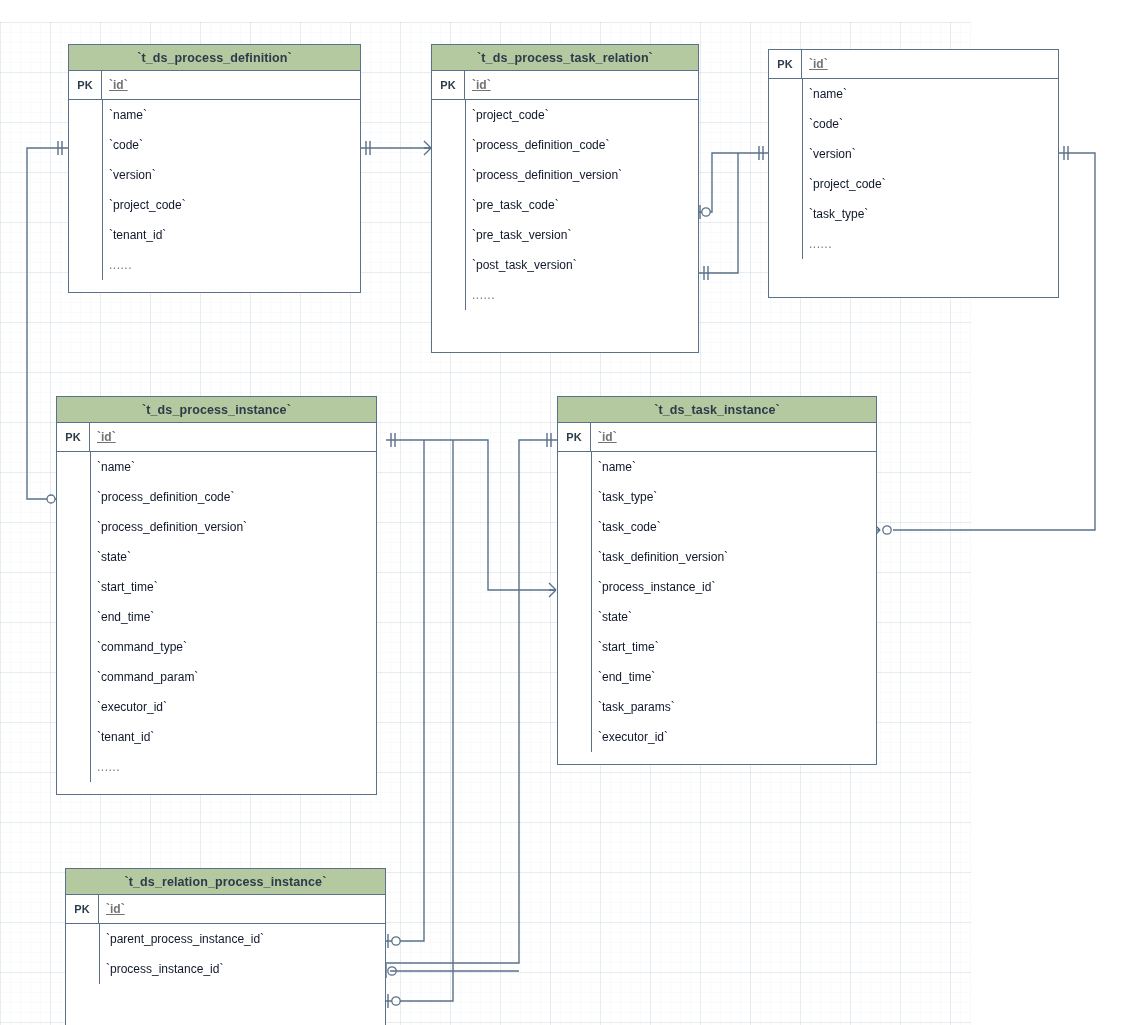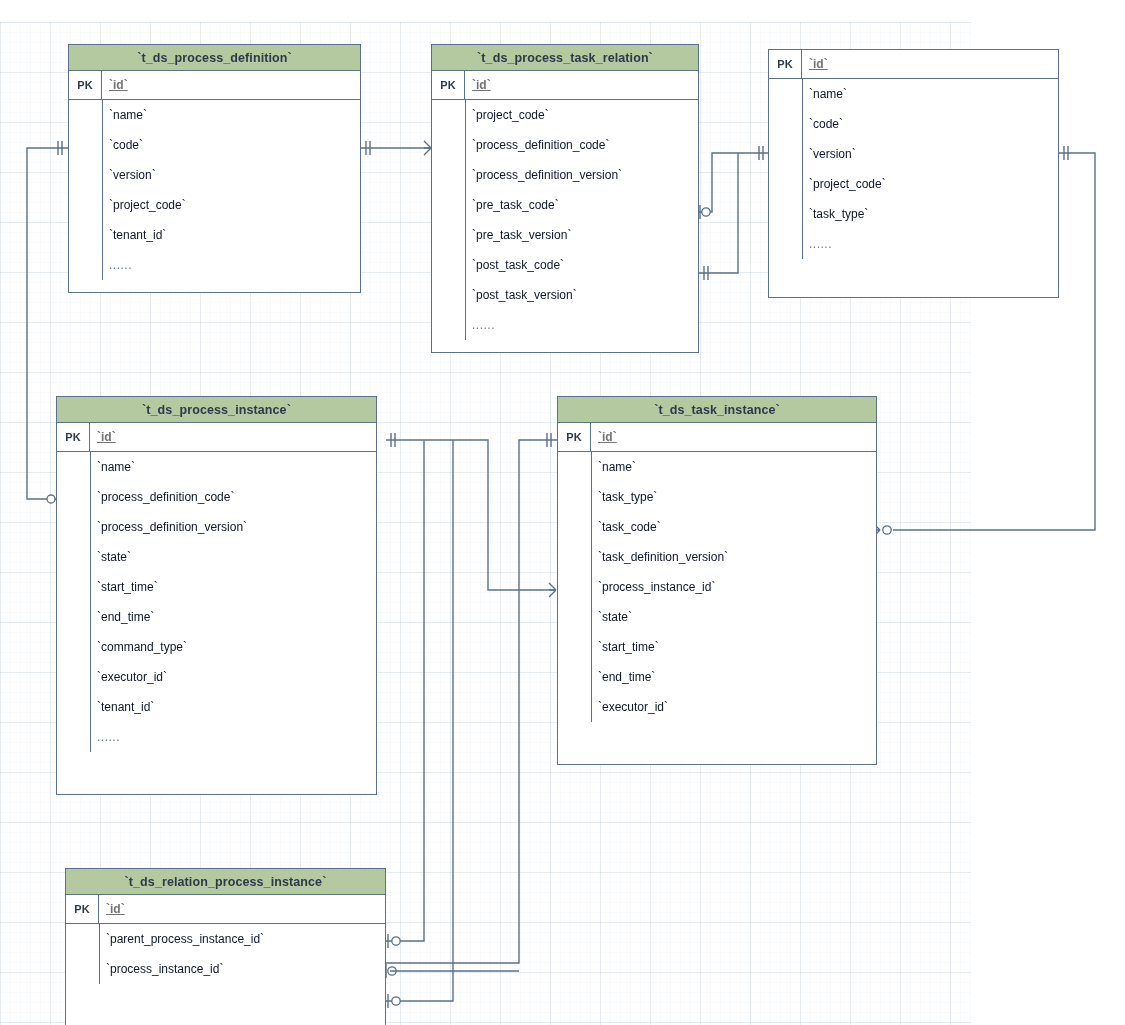--- a/index.html
+++ b/index.html
@@ -188,21 +188,20 @@
       <div class="pk-name">
           <span>`id`</span>
         </div>
     </div>
     <div class="fields">
       <div class="field">`project_code`</div>
       <div class="field">`process_definition_code`</div>
       <div class="field">`process_definition_version`</div>
       <div class="field">`pre_task_code`</div>
       <div class="field">`pre_task_version`</div>
-      <div class="field">`post_task_code`</div>
       <div class="field">`post_task_version`</div>
       <div class="field dots">......</div>
       <div class="pad"></div>
     </div>
   </div>
 
   <div class="entity" style="left:768px;top:27px;width:291px;height:249px;">
     <div class="pk-row">
       <div class="pk-tag">PK</div>
       <div class="pk-name">
@@ -229,20 +228,21 @@
         </div>
     </div>
     <div class="fields">
       <div class="field">`name`</div>
       <div class="field">`process_definition_code`</div>
       <div class="field">`process_definition_version`</div>
       <div class="field">`state`</div>
       <div class="field">`start_time`</div>
       <div class="field">`end_time`</div>
       <div class="field">`command_type`</div>
+      <div class="field">`command_param`</div>
       <div class="field">`executor_id`</div>
       <div class="field">`tenant_id`</div>
       <div class="field dots">......</div>
       <div class="pad"></div>
     </div>
   </div>
 
   <div class="entity" style="left:557px;top:374px;width:320px;height:369px;">
     <div class="ent-title">`t_ds_task_instance`</div>
     <div class="pk-row">
@@ -253,20 +253,21 @@
     </div>
     <div class="fields">
       <div class="field">`name`</div>
       <div class="field">`task_type`</div>
       <div class="field">`task_code`</div>
       <div class="field">`task_definition_version`</div>
       <div class="field">`process_instance_id`</div>
       <div class="field">`state`</div>
       <div class="field">`start_time`</div>
       <div class="field">`end_time`</div>
+      <div class="field">`task_params`</div>
       <div class="field">`executor_id`</div>
       <div class="pad"></div>
     </div>
   </div>
 
   <div class="entity" style="left:65px;top:846px;width:321px;height:159px;">
     <div class="ent-title">`t_ds_relation_process_instance`</div>
     <div class="pk-row">
       <div class="pk-tag">PK</div>
       <div class="pk-name">

